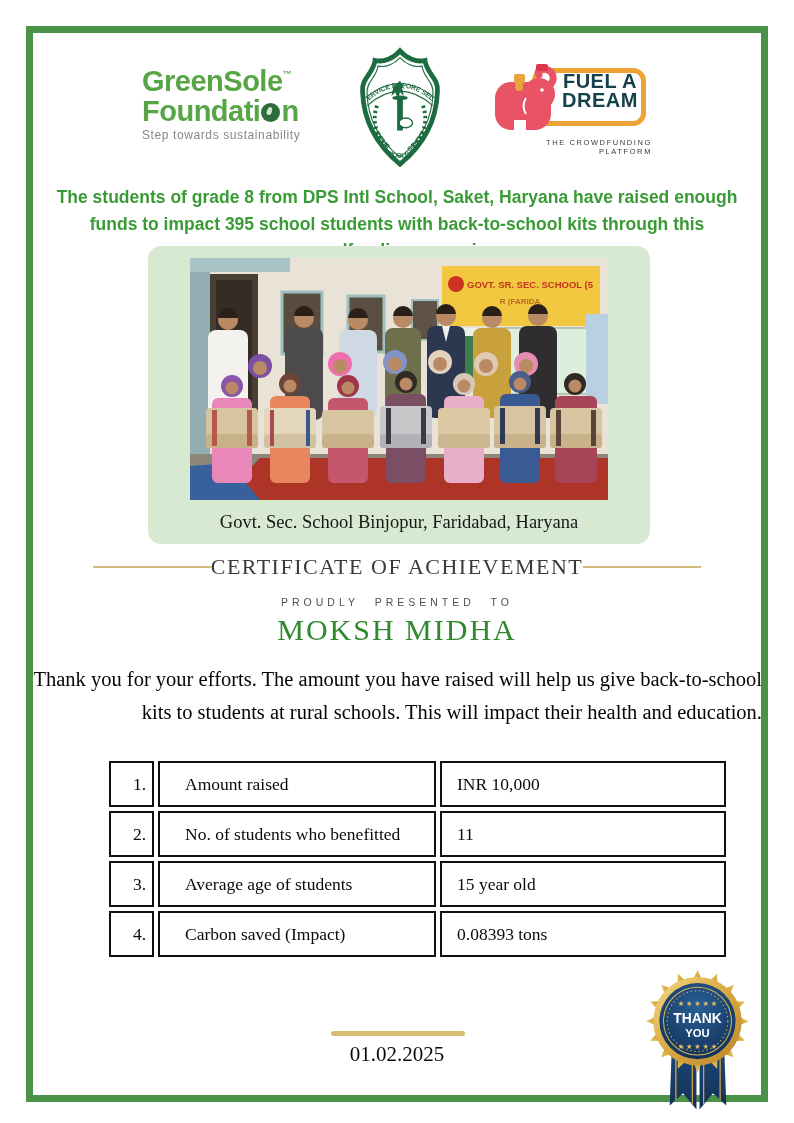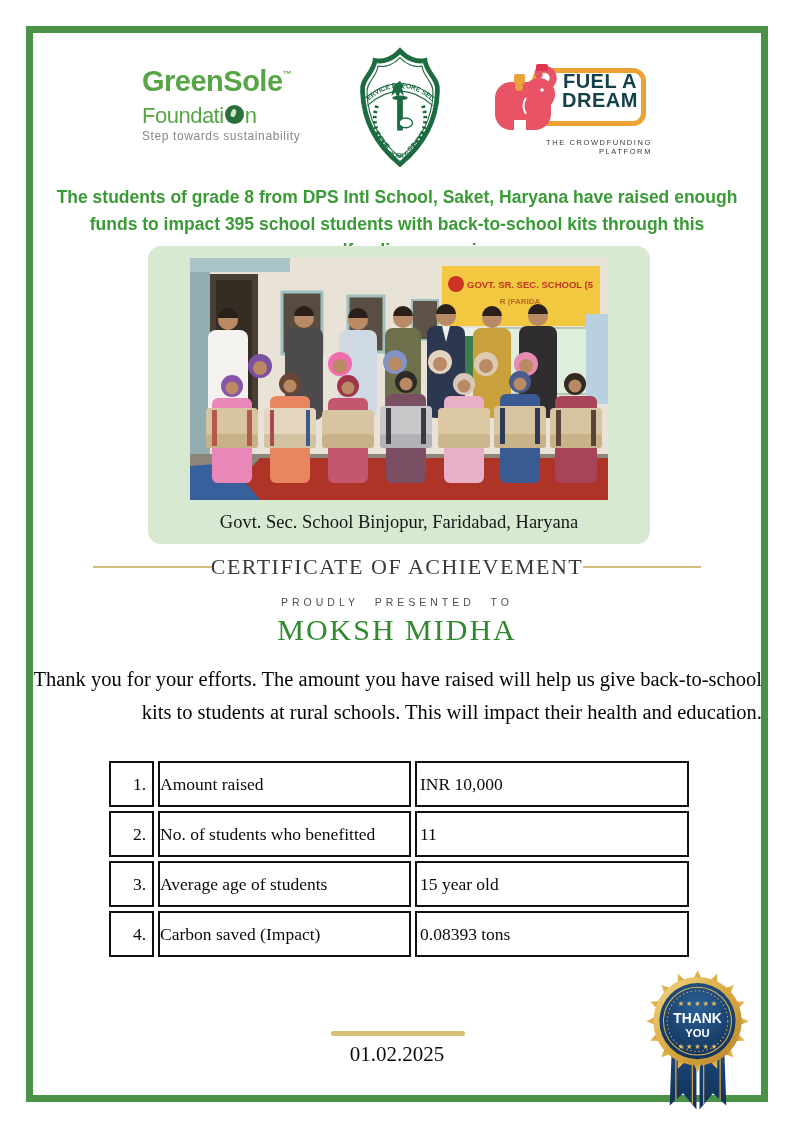--- a/index.html
+++ b/index.html
@@ -5,21 +5,21 @@
   html,body{margin:0;padding:0;background:#fff;}
   .page{position:relative;width:794px;height:1123px;background:#fff;overflow:hidden;
         font-family:"Liberation Serif",serif;}
   .frame{position:absolute;left:26px;top:26px;right:26px;bottom:21px;border:7px solid #4a9245;}
 
   
   .logos{position:absolute;left:130px;top:45px;width:534px;height:125px;}
   .gs{position:absolute;left:12px;top:22px;width:170px;color:#58a546;font-family:"Liberation Sans",sans-serif;}
   .gs-line1{font-size:29px;font-weight:600;letter-spacing:-0.5px;line-height:1.0;}
   .gs-tm{font-size:9px;vertical-align:14px;letter-spacing:0;}
-  .gs-line2{font-size:22px;font-weight:400;letter-spacing:-0.5px;line-height:1.05;margin-top:8px;}
+  .gs-line2{font-size:29px;font-weight:700;letter-spacing:-0.5px;line-height:1.05;}
   .gs-globe{display:inline-block;width:19px;height:19px;border-radius:50%;background:#2c6e3a;position:relative;top:1px;margin:0 1px;}
   .gs-globe::after{content:"";position:absolute;left:6px;top:4px;width:5px;height:8px;border-radius:50% 50% 40% 40%;background:#cfe6cf;transform:rotate(18deg);}
   .gs-tagline{font-size:12px;color:#878787;letter-spacing:0.6px;margin-top:2px;}
   .dps{position:absolute;left:222px;top:2px;width:96px;height:122px;}
   .fad{position:absolute;left:362px;top:17px;width:160px;height:90px;}
   .fad-box{position:absolute;left:40px;top:6px;width:114px;height:58px;border:5px solid #eda233;border-radius:13px;background:#fff;box-sizing:border-box;}
   .fad-text{position:absolute;left:64px;top:10px;width:88px;text-align:center;color:#15414b;
             font-family:"Liberation Sans",sans-serif;font-weight:800;font-size:20px;line-height:0.95;letter-spacing:0.5px;}
   .fad-elephant{position:absolute;left:0;top:0;width:70px;height:74px;}
   .fad-tagline{position:absolute;left:0;top:76px;width:160px;text-align:right;color:#3a3a3a;
@@ -45,22 +45,22 @@
   .recipient{position:absolute;left:0;top:613px;width:794px;text-align:center;
              font-size:30px;letter-spacing:2px;color:#2e8a2d;}
   .message{position:absolute;left:32px;top:663px;width:730px;text-align:right;
            font-size:20.5px;line-height:1.6;color:#050505;}
 
   
   .info-table{position:absolute;left:105px;top:757px;}
   .info-table table{border-collapse:separate;border-spacing:4px;}
   .info-table td{border:2px solid #101010;font-size:17.5px;color:#0a0a0a;height:40px;vertical-align:middle;}
   .td-num{width:34px;text-align:right;padding-right:6px;}
-  .td-label{width:248px;padding-left:0;}
-  .td-value{width:266px;padding-left:3px;}
+  .td-label{width:248px;padding-left:25px;}
+  .td-value{width:266px;padding-left:15px;}
 
   
   .date-rule{position:absolute;left:331px;top:1031px;width:134px;height:5px;border-radius:3px;background:#d8bd75;}
   .date{position:absolute;left:0;top:1042px;width:794px;text-align:center;font-size:21px;color:#0a0a0a;}
   .badge{position:absolute;left:644px;top:957px;width:108px;height:155px;z-index:5;}
 </style>
 </head>
 <body>
 
 <div class="page">

